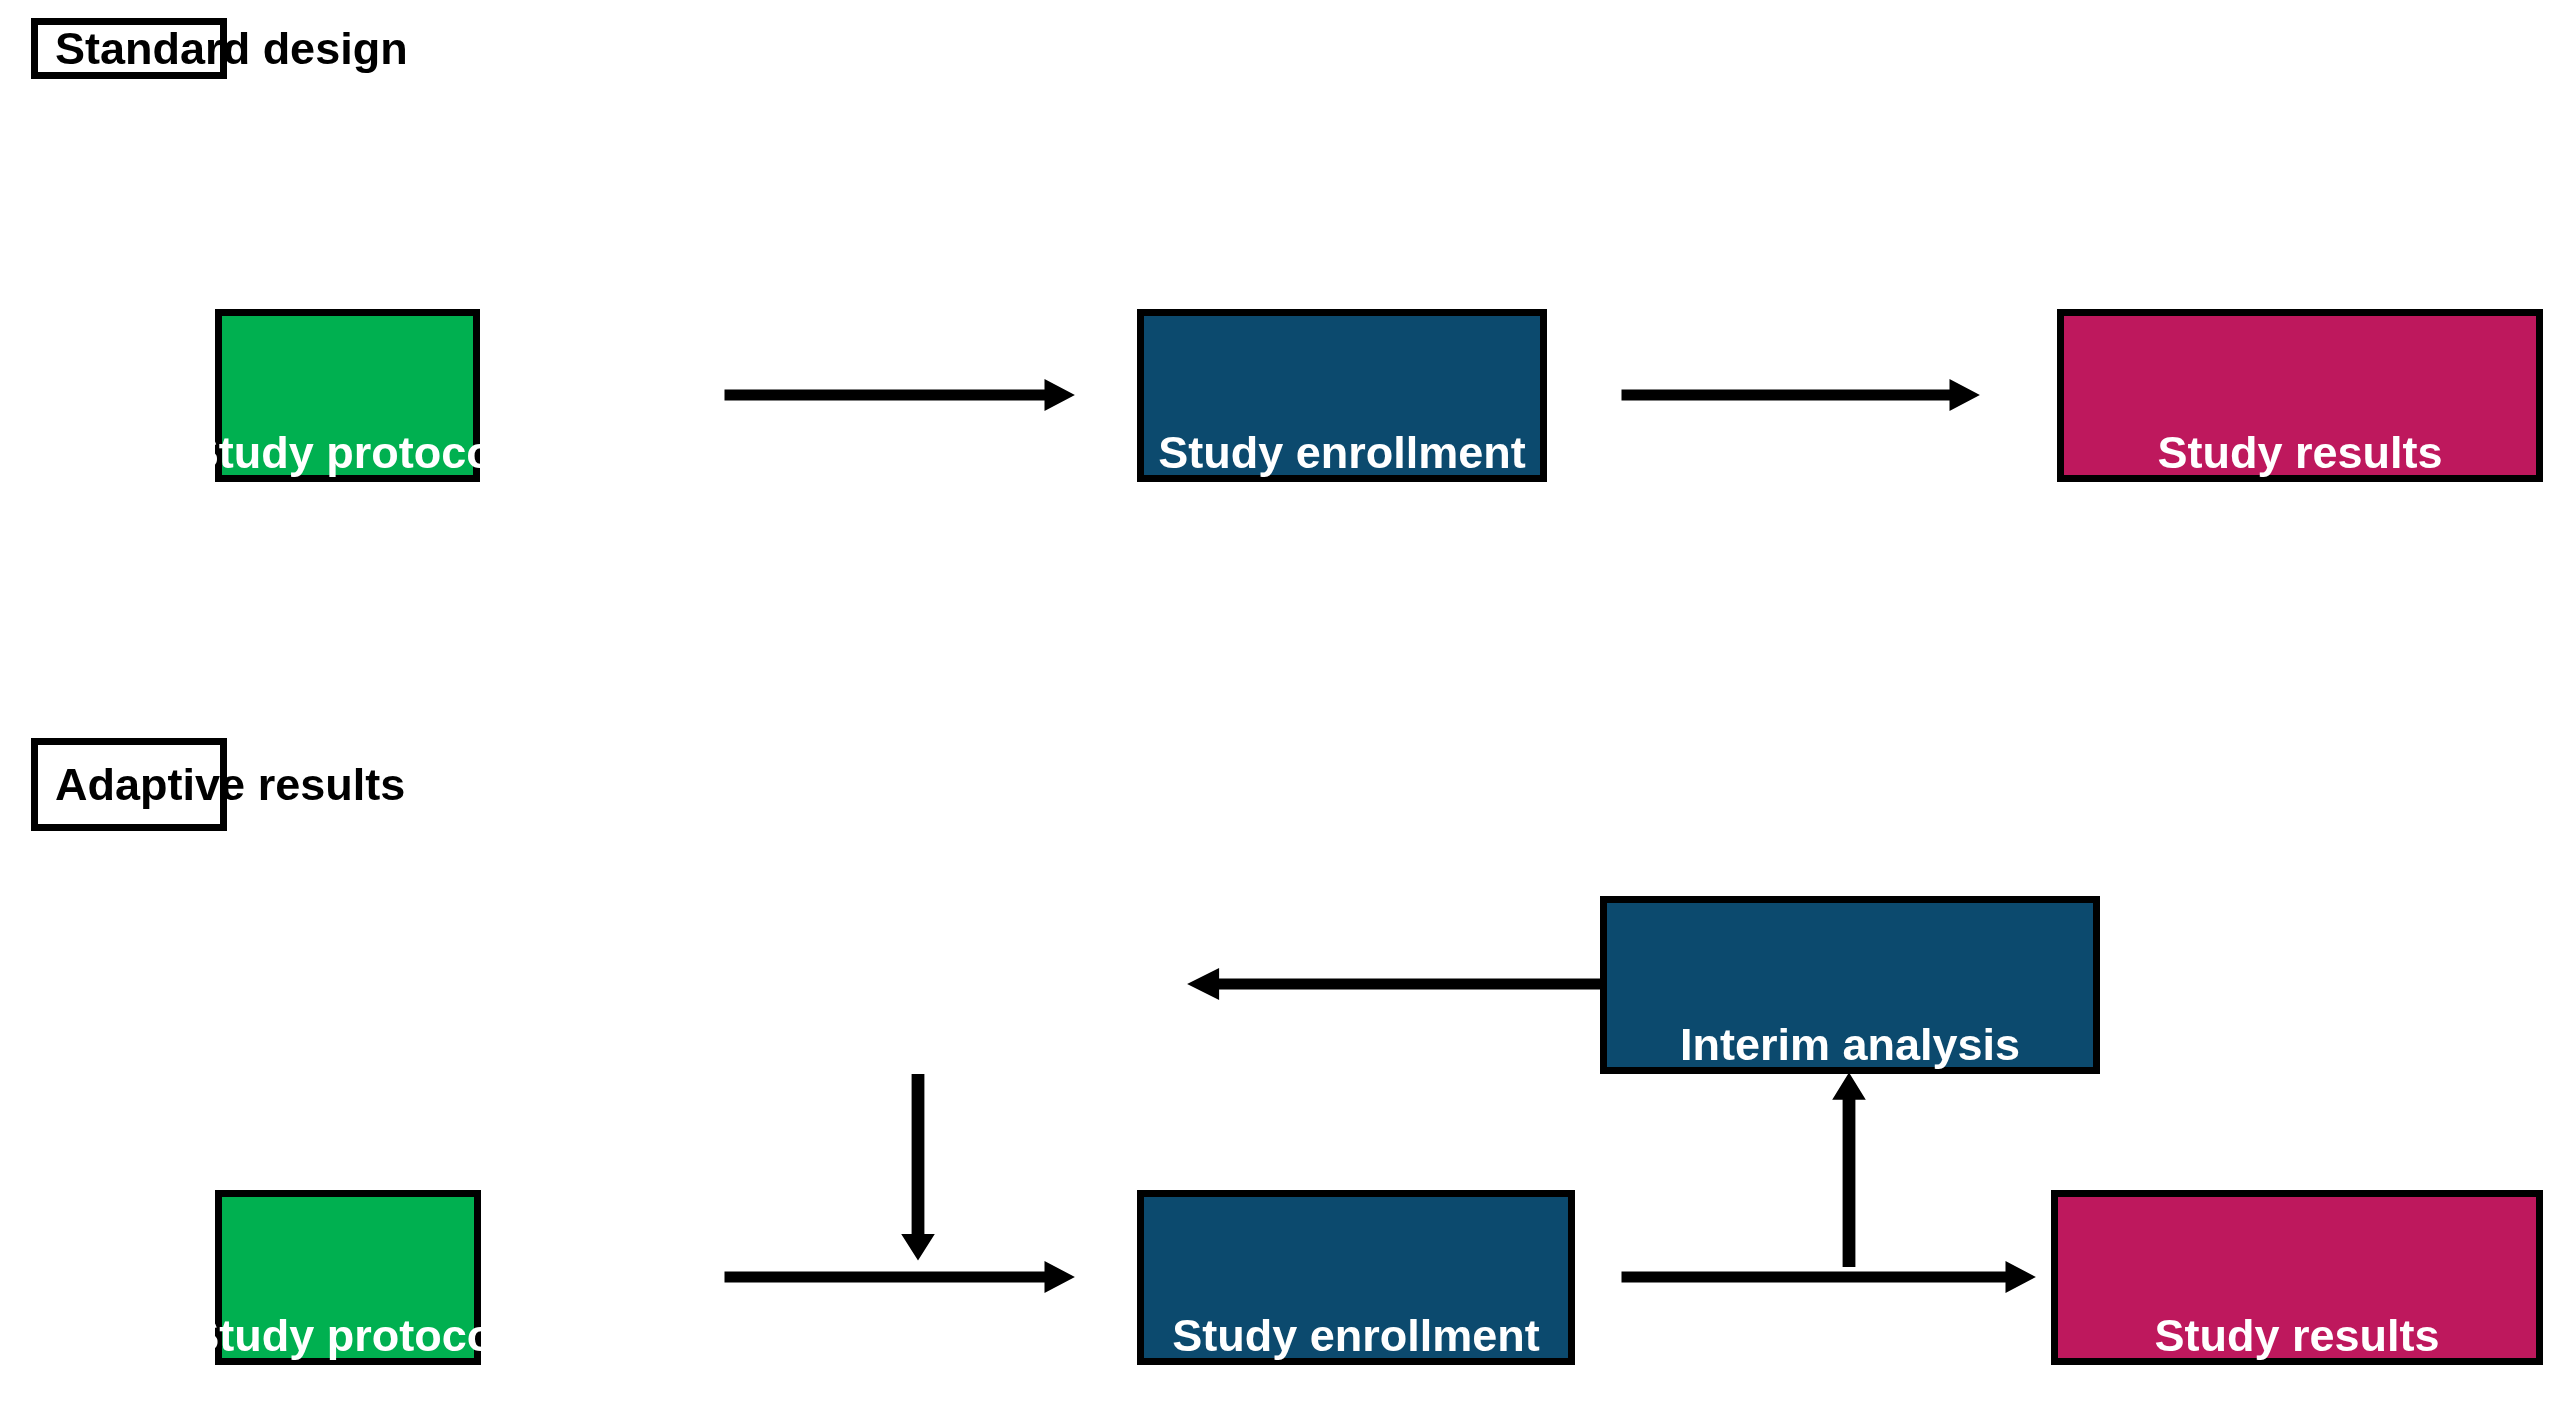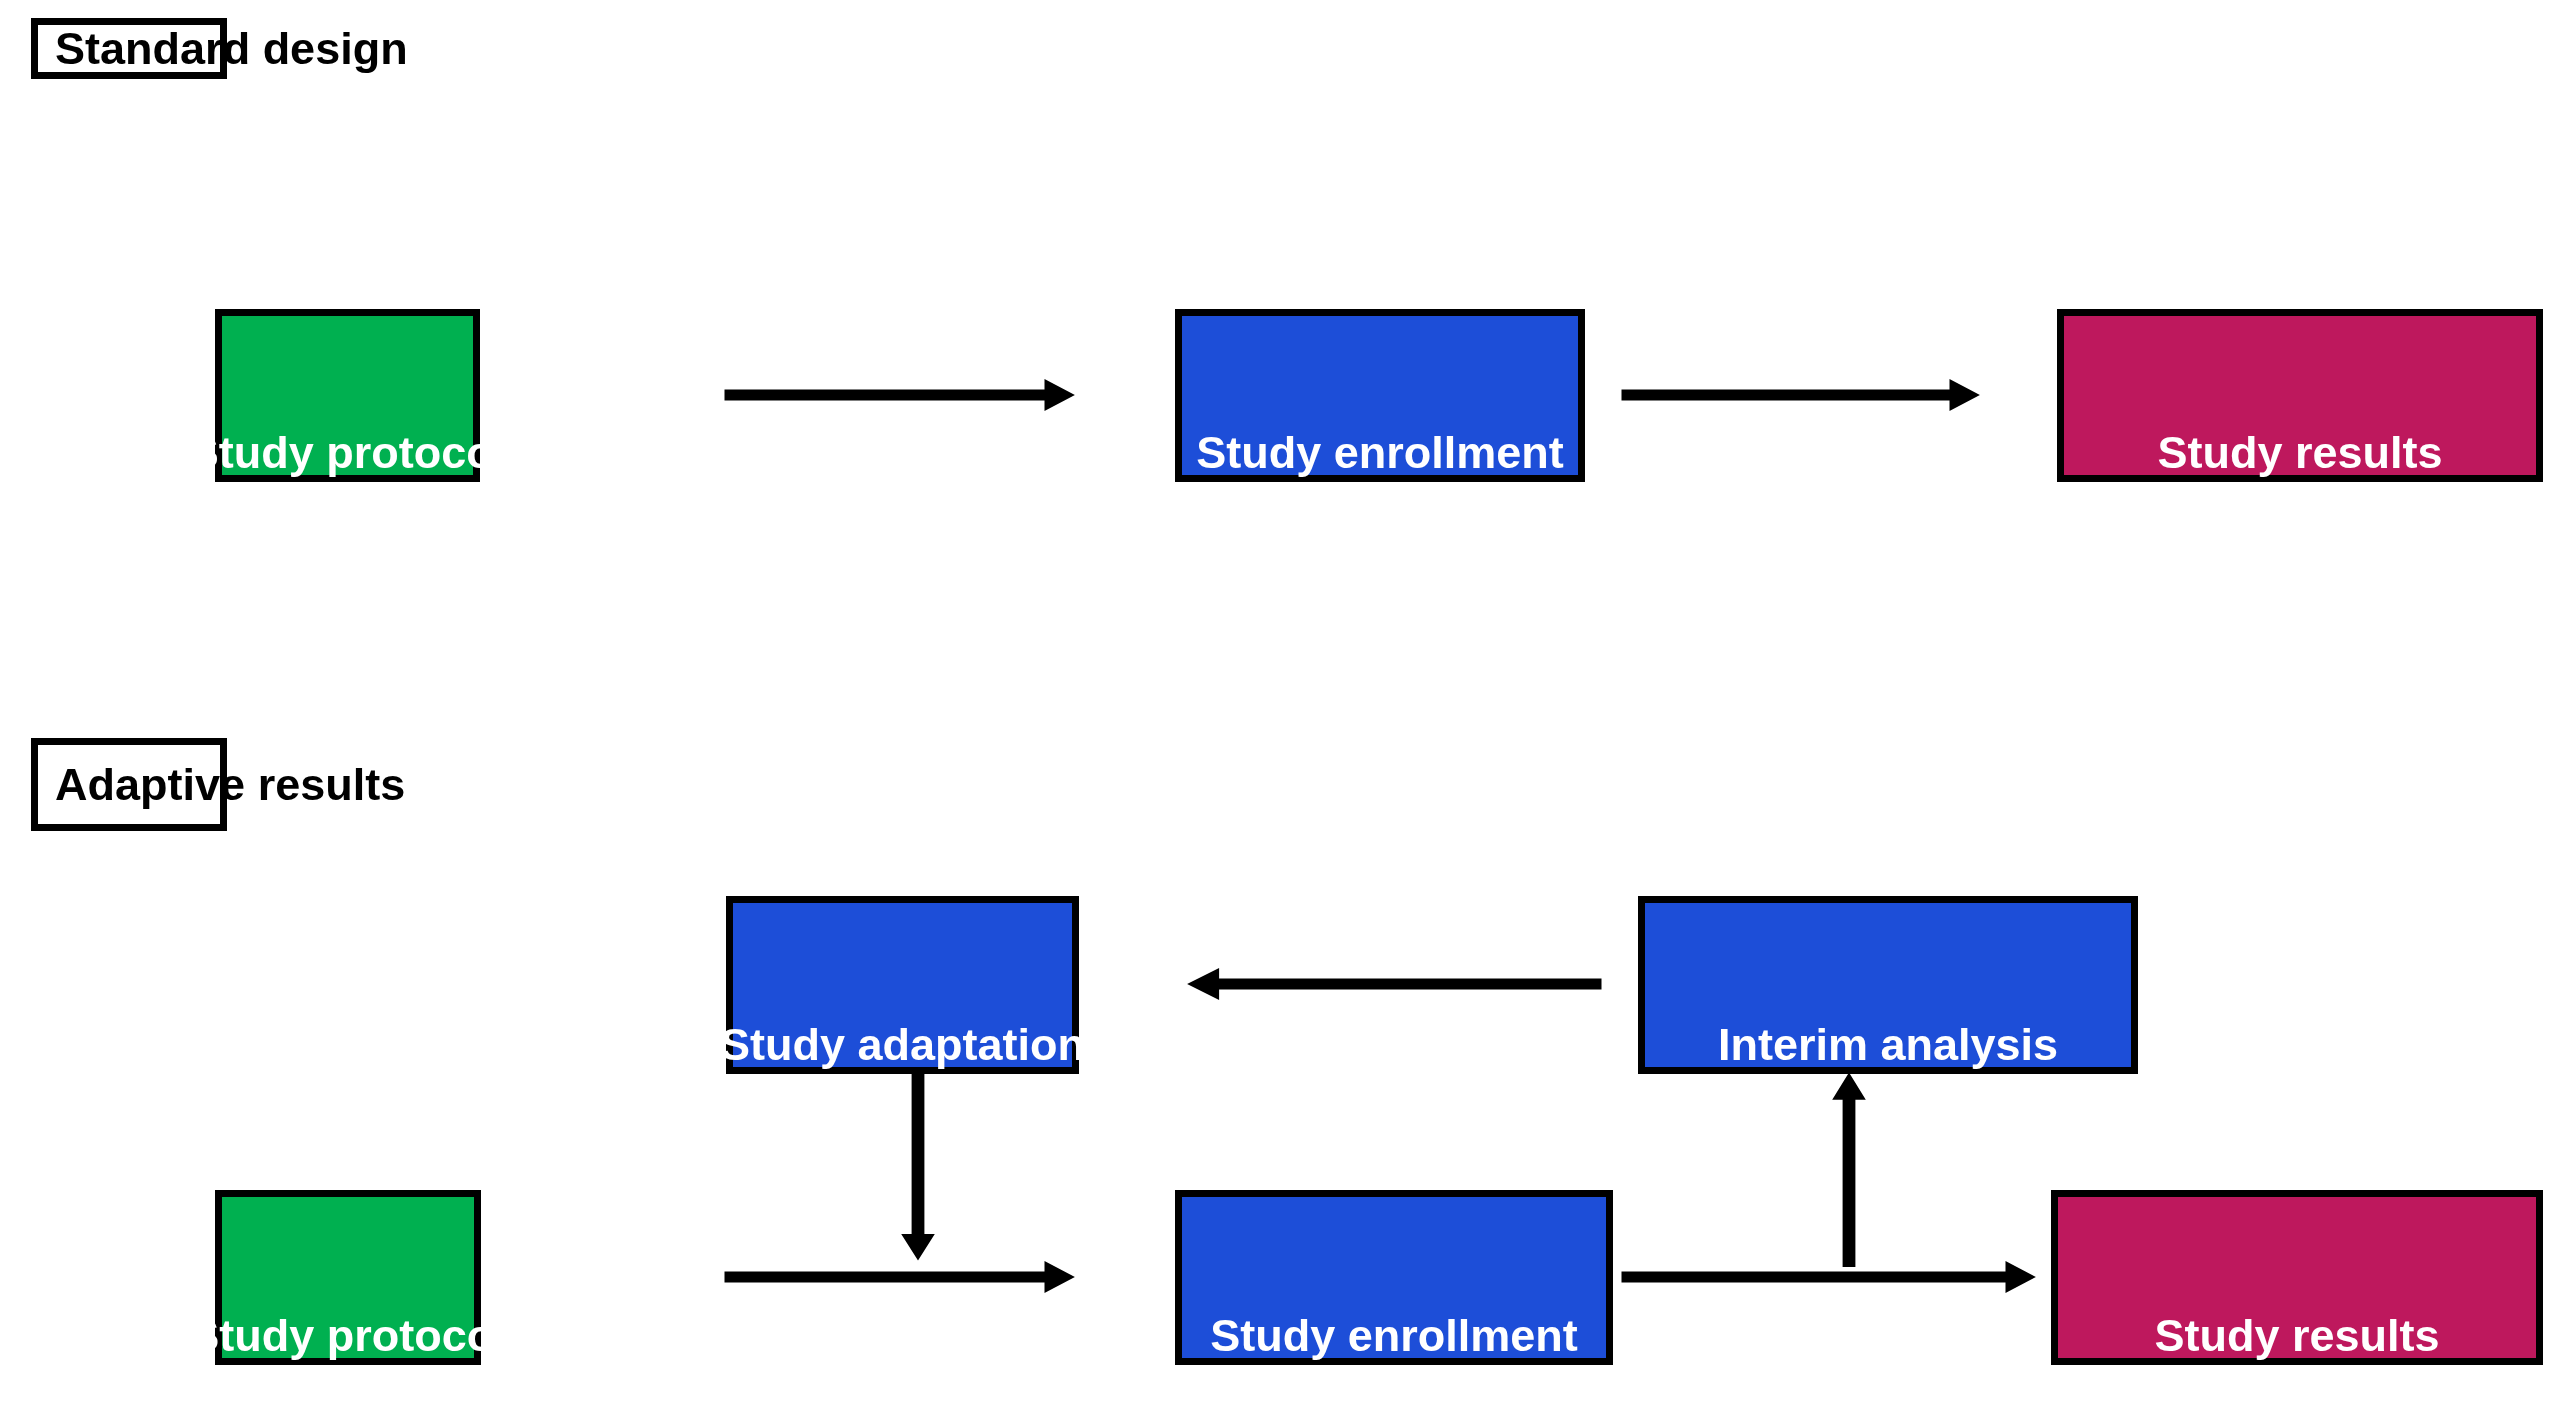--- a/index.html
+++ b/index.html
@@ -47,21 +47,21 @@
   }
   .node .node-text {
     font-size: 45px;
     font-weight: bold;
     color: #ffffff;
     white-space: nowrap;
     line-height: 1;
     text-align: center;
   }
   .node.green { background: #00B050; }
-  .node.red   { background: #1d4ed8; margin-left: 38px; }
+  .node.red   { background: #0c4a6e; }
   .node.blue  { background: #be185d; }
 
   
   .arrow {
     position: absolute;
   }
   .arrow svg { display: block; overflow: visible; }
 </style>
 </head>
 <body>
@@ -93,23 +93,20 @@
   </div>
 
   <div class="node blue" style="left:2057px; top:309px; width:486px; height:173px;">
     <span class="node-text">Study results</span>
   </div>
 
   <div class="label-box" style="left:30.5px; top:738px; width:196px; height:93px;">
     <span class="label-text">Adaptive results</span>
   </div>
 
-  <div class="node red" style="left:688px; top:896px; width:353px; height:178px;">
-    <span class="node-text">Study adaptation</span>
-  </div>
 
   <div class="arrow" style="left:1185px; top:964px; width:417px; height:40px;">
     <svg width="417" height="40" viewBox="0 0 520 50">
       <path d="M520,18 L42,18 L42,5 L2,25 L42,45 L42,32 L520,32 Z" fill="#000000"></path>
     </svg>
   </div>
 
   <div class="node red" style="left:1600px; top:896px; width:500px; height:178px;">
     <span class="node-text">Interim analysis</span>
   </div>

